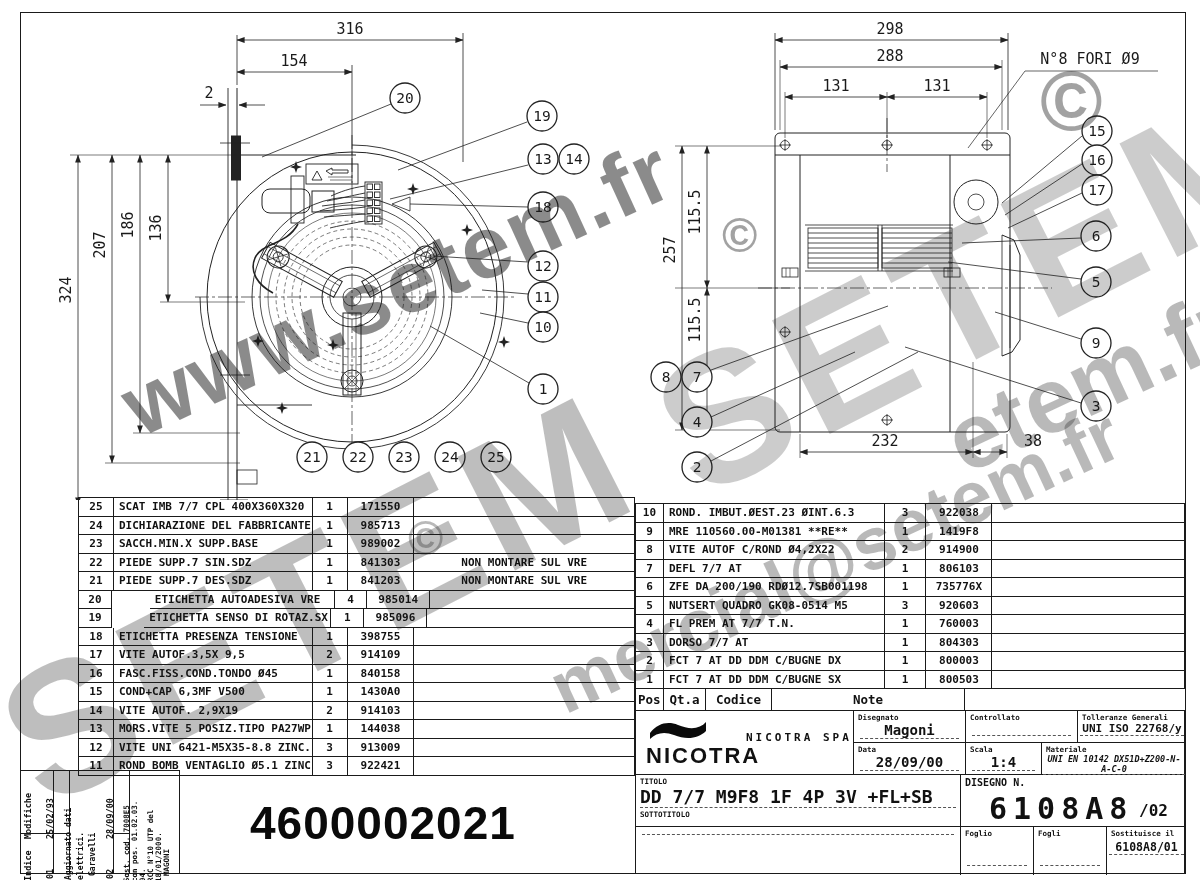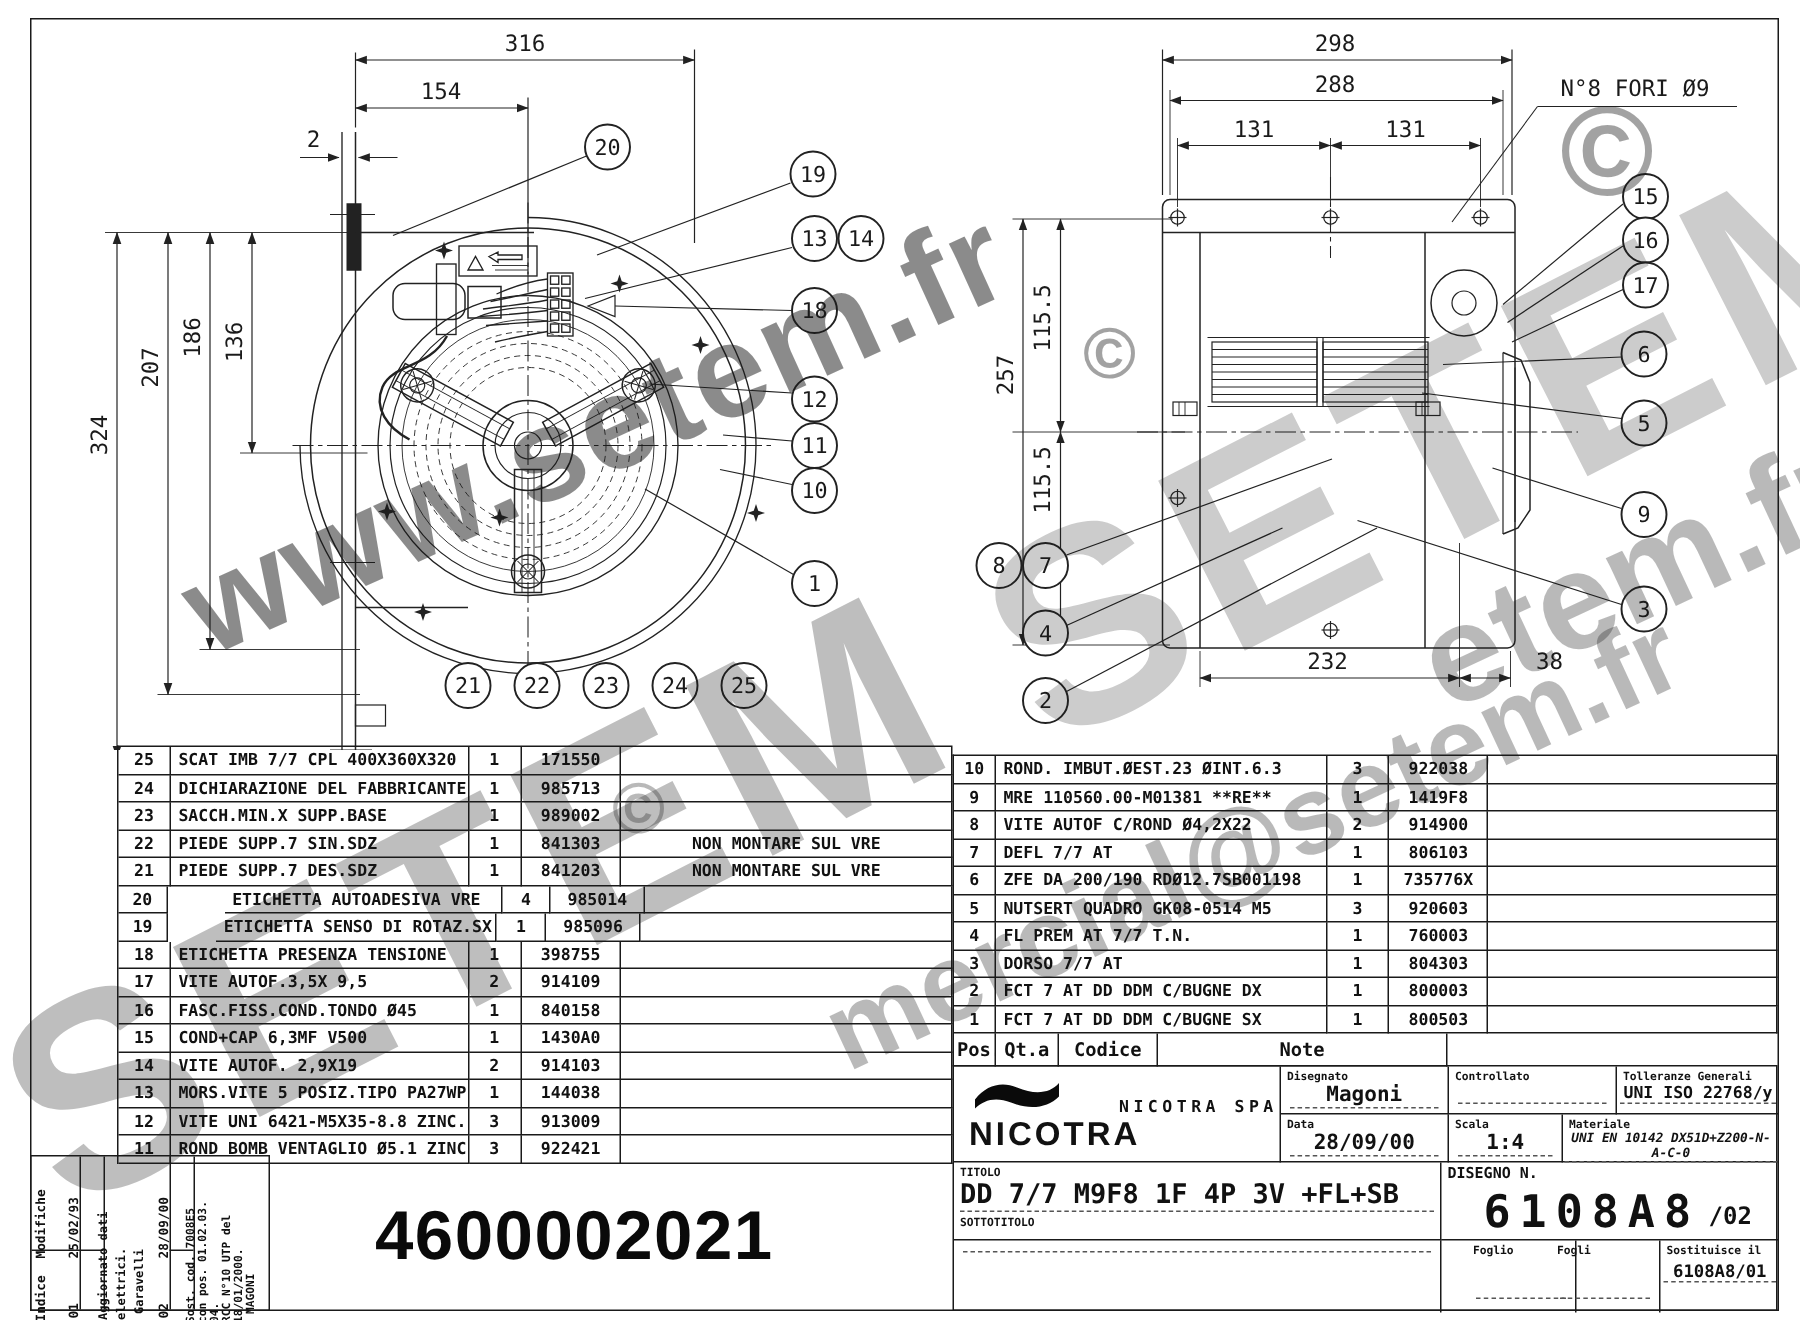--- a/index.html
+++ b/index.html
@@ -630,21 +630,21 @@
       <div class="tb-value" style="font-size:18px;text-align:left;margin:0 4px;">DD 7/7 M9F8 1F 4P 3V +FL+SB</div>
       <div class="tb-label">SOTTOTITOLO</div>
       <div class="tb-value" style="height:12px;margin-top:4px;"></div>
     </div>
     <div class="tb-cell" style="left:325px;top:64px;width:225px;height:52px;border-right:none;">
       <div class="tb-label" style="font-size:10px;">DISEGNO N.</div>
       <span style="position:absolute;left:28px;top:16px;font-size:30px;font-weight:bold;letter-spacing:6px;">6108A8</span>
       <span style="position:absolute;left:178px;top:26px;font-size:16px;font-weight:bold;">/02</span>
     </div>
     <div class="tb-cell" style="left:0;top:116px;width:325px;height:48px;border-bottom:none;"></div>
-    <div class="tb-cell" style="left:342px;top:116px;width:73px;height:48px;border-bottom:none;">
+    <div class="tb-cell" style="left:325px;top:116px;width:73px;height:48px;border-bottom:none;">
       <div class="tb-label">Foglio</div>
       <div class="tb-value" style="height:14px;margin-top:14px;"></div>
     </div>
     <div class="tb-cell" style="left:398px;top:116px;width:73px;height:48px;border-bottom:none;">
       <div class="tb-label">Fogli</div>
       <div class="tb-value" style="height:14px;margin-top:14px;"></div>
     </div>
     <div class="tb-cell" style="left:471px;top:116px;width:79px;height:48px;border-right:none;border-bottom:none;">
       <div class="tb-label">Sostituisce il</div>
       <div class="tb-value" style="font-size:11.5px;margin:2px 2px 0;">6108A8/01</div>

